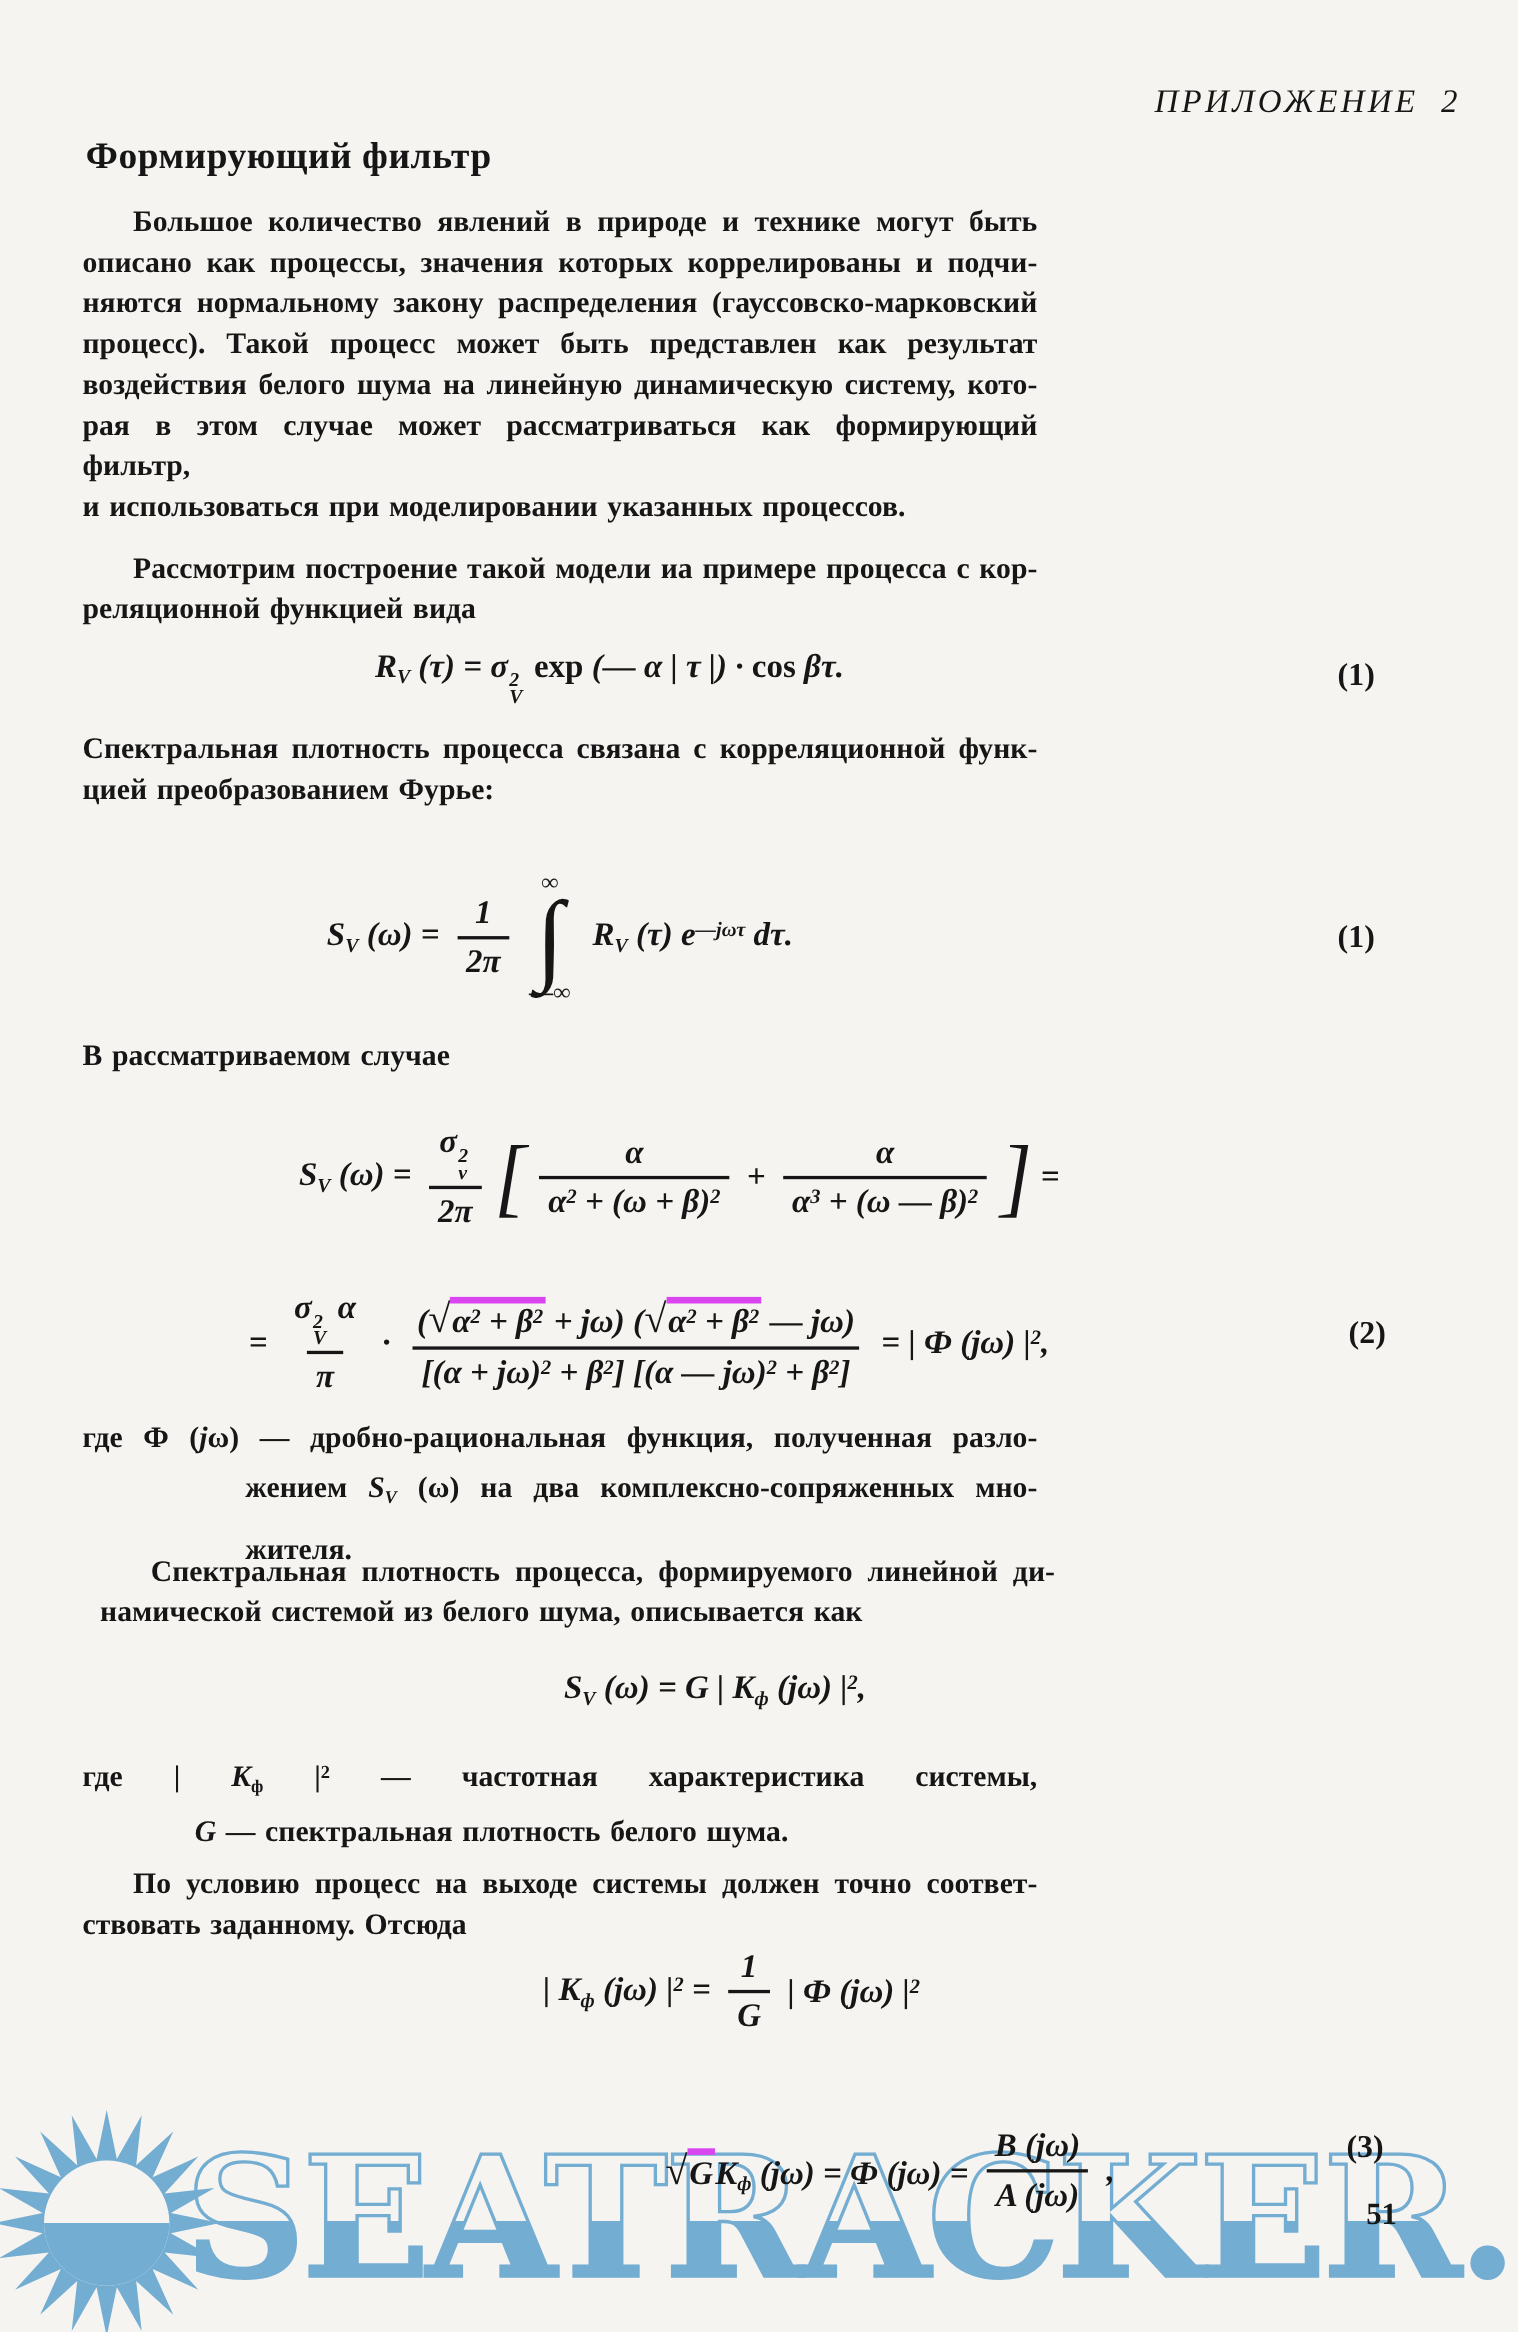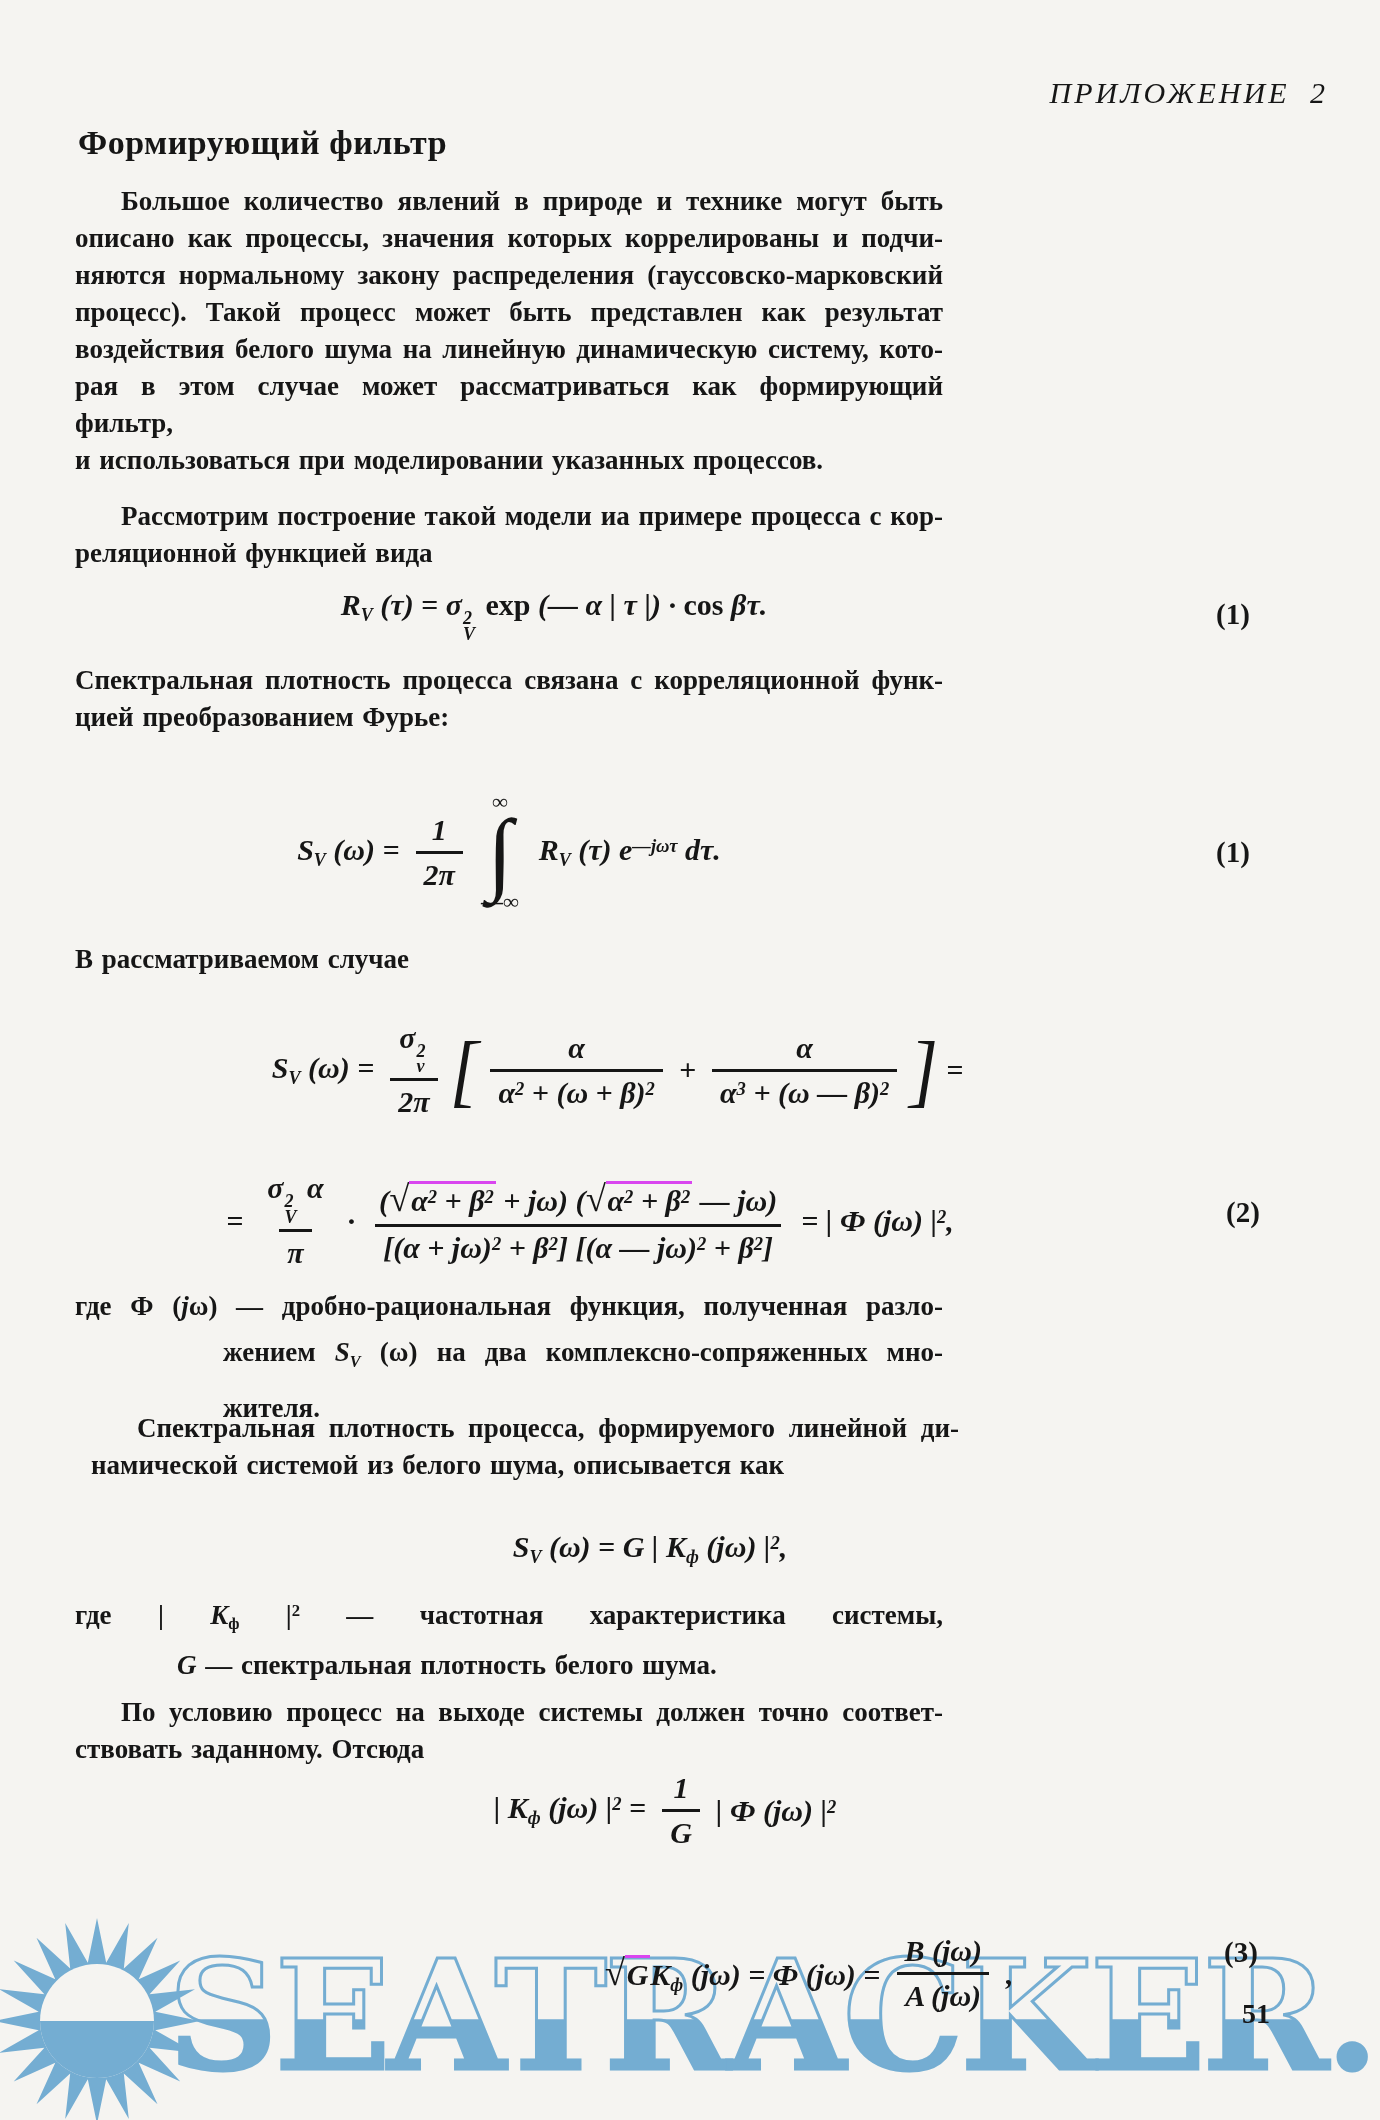--- a/index.html
+++ b/index.html
@@ -36,21 +36,21 @@
   .frac{display:inline-flex;flex-direction:column;align-items:center;vertical-align:middle;
         margin:0 10px;text-align:center;}
   .fnum{padding:0 8px 4px;}
   .fden{border-top:3px solid #161616;padding:4px 8px 0;}
   .intcol{display:inline-flex;flex-direction:column;align-items:center;line-height:1;margin:0 14px 0 8px;}
   .int-sign{font-size:92px;line-height:.85;font-style:normal;}
   .int-lim{font-size:22px;font-style:normal;font-weight:bold;}
   .bigbr{font-size:74px;font-weight:normal;line-height:0;transform:scaleY(1.08);display:inline-block;margin:0 2px;}
   .rad{white-space:nowrap;}
   .rsign{font-size:1.22em;}
-  .vin{border-top:3px solid #d946ef;padding:0 2px;}
+  .vin{border-top:6px solid #d946ef;padding:0 2px;}
   .eqnum{position:absolute;font-size:29px;font-weight:bold;}
   .pageno{position:absolute;left:1242px;top:1998px;font-size:28px;font-weight:bold;}
 
   
   .wm-sun{position:absolute;left:-6px;top:1918px;width:206px;height:206px;}
   .wmfill{fill:var(--wm,#74add2);}
   .wm-dome{fill:#f5f4f1;}
   .wm-text{position:absolute;left:168px;top:1936px;height:170px;}
   .wm-text span{position:absolute;left:0;top:0;white-space:nowrap;
       font-family:"DejaVu Serif","Liberation Serif",serif;font-weight:bold;
@@ -170,21 +170,21 @@
         <div class="tline">где Ф (<i>j</i>ω) — дробно-рациональная функция, полученная разло-</div>
         <div class="tline">жением <i>S</i><sub><i>V</i></sub> (ω) на два комплексно-сопряженных мно-</div>
         <div class="tline">жителя.</div>
       </div>
 
     <div class="para indent" style="top:1410px;margin-left:16px;">
         <div class="tline">Спектральная плотность процесса, формируемого линейной ди-</div>
         <div class="tline">намической системой из белого шума, описывается как</div>
       </div>
 
-    <div class="eqrow" style="left:260px;top:1506px;width:780px;height:62px;align-items:flex-end;">
+    <div class="eqrow" style="left:260px;top:1506px;width:780px;height:62px;">
       <span class="fpart">S<sub>V</sub> (ω) = G | K<sub>ф</sub> (jω) |<sup>2</sup>,</span>
     </div>
 
     <div class="para gde-k" style="top:1590px;">
         <div class="tline">где | <i>K</i><sub>ф</sub> |<sup>2</sup> — частотная характеристика системы,</div>
         <div class="tline"><i>G</i> — спектральная плотность белого шума.</div>
       </div>
 
     <div class="para indent" style="top:1670px;margin-top:24px;">
         <div class="tline">По условию процесс на выходе системы должен точно соответ-</div>

